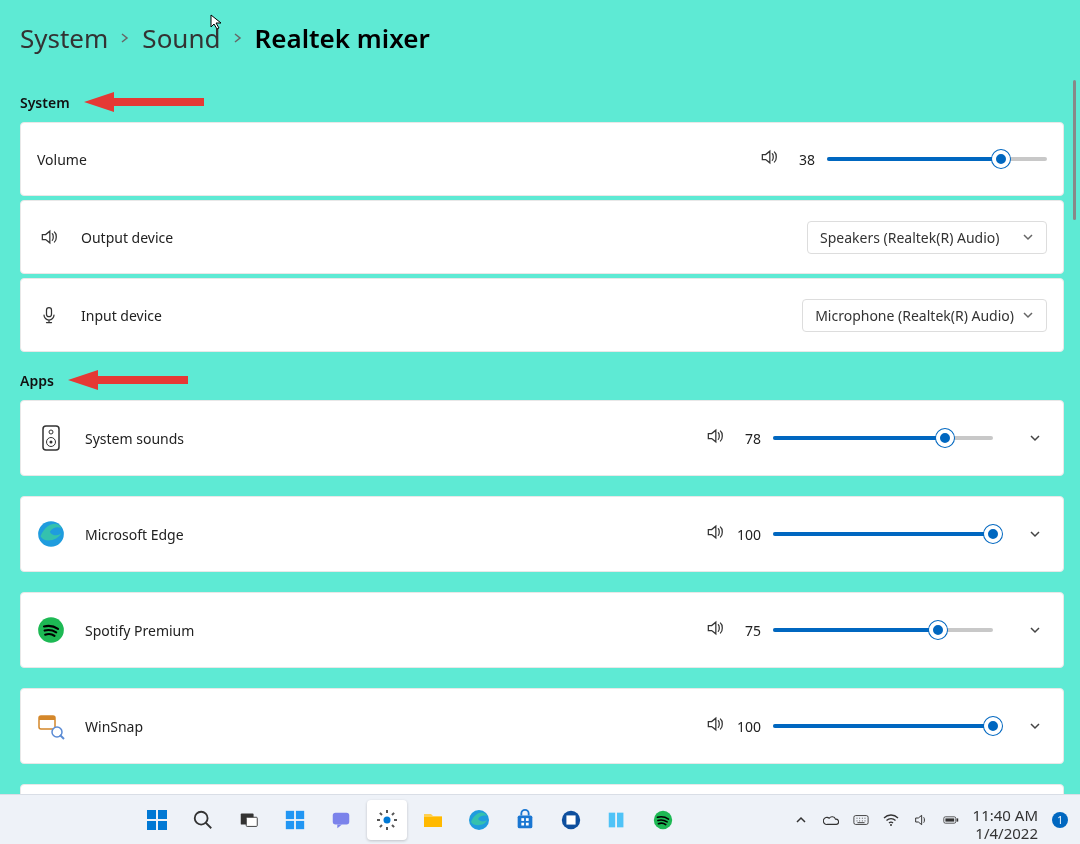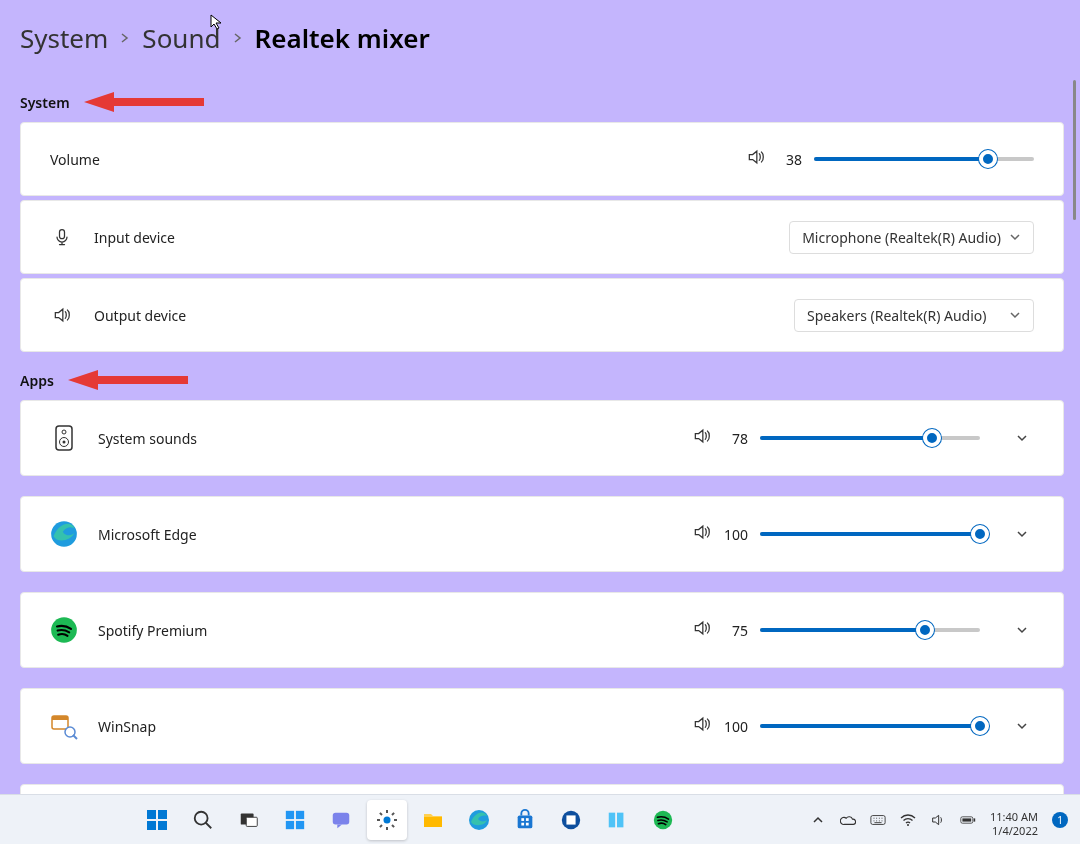--- a/index.html
+++ b/index.html
@@ -1,27 +1,27 @@
 <!DOCTYPE html>
 <html><head>
 <meta charset="utf-8">
 <style>
   * { box-sizing: border-box; margin: 0; padding: 0; }
   html, body { width: 1080px; height: 844px; font-family: "Segoe UI", system-ui, sans-serif; background: #fff; overflow: hidden; }
   .window { width: 100%; height: 100%; position: relative; }
-  .content-area { position: absolute; top: 0; left: 0; right: 0; bottom: 50px; background: #c4b5fd; padding: 20px 16px 0 20px; overflow: hidden; }
+  .content-area { position: absolute; top: 0; left: 0; right: 0; bottom: 50px; background: #5eead4; padding: 20px 16px 0 20px; overflow: hidden; }
   .scroller-track { position: absolute; right: 4px; top: 80px; width: 3px; height: 140px; background: #888; border-radius: 2px; }
   .breadcrumb { display: flex; align-items: center; gap: 12px; padding-bottom: 18px; }
   .breadcrumb .link { font-size: 26px; color: #333; font-weight: 400; cursor: pointer; }
   .breadcrumb .sep { color: #777; font-size: 16px; }
   .breadcrumb .current { font-size: 26px; font-weight: 600; color: #000; }
   .section-label-row { display: flex; align-items: center; gap: 14px; margin: 18px 0 10px 0; position: relative; }
   .section-label { font-size: 14px; font-weight: 600; color: #111; }
   .red-arrow { height: 20px; }
-  .card { background: #fff; border: 1px solid #e8e8e8; border-radius: 4px; margin-bottom: 4px; padding: 0 29px; }
+  .card { background: #fff; border: 1px solid #e8e8e8; border-radius: 4px; margin-bottom: 4px; padding: 0 16px; }
   .row { display: flex; align-items: center; height: 72px; gap: 20px; }
   .row.with-icon-col .icon-col { width: 24px; display: flex; align-items: center; justify-content: center; flex: 0 0 24px; }
   .row .label { font-size: 14px; color: #222; flex: 0 0 auto; }
   .row .spacer { flex: 1 1 auto; }
   .speaker-icon { width: 20px; height: 20px; display: inline-block; }
   .mic-icon { width: 20px; height: 20px; }
   .vol-group { display: flex; align-items: center; gap: 12px; }
   .vol-num { font-size: 14px; color: #222; width: 24px; text-align: right; }
   .slider { position: relative; width: 220px; height: 18px; display: flex; align-items: center; }
   .slider .track { position: absolute; left: 0; right: 0; height: 4px; background: #c8c8c8; border-radius: 2px; }
@@ -35,21 +35,21 @@
   .app-name { font-size: 14px; color: #222; }
   .expand-col { width: 24px; display:flex; align-items:center; justify-content:center; margin-left: 10px; }
   .reset-card { display:flex; align-items:center; justify-content:space-between; padding: 6px 24px 0 24px; height: 46px; }
   .reset-btn { border: 1px solid #ddd; background: #fff; border-radius: 4px; padding: 6px 24px; font-size: 14px; color: #222; cursor: pointer; }
   .taskbar { position: absolute; left: 0; right: 0; bottom: 0; height: 50px; background: #eef2f8; border-top: 1px solid #d9dee6; display: flex; align-items: center; }
   .taskbar .center-icons { position: absolute; left: 50%; transform: translateX(-50%); display: flex; gap: 6px; align-items: center; height: 100%; margin-left: -130px; }
   .tb-icon { width: 40px; height: 40px; display:flex; align-items:center; justify-content:center; border-radius:4px; cursor:pointer; position: relative; }
   .tb-icon.active { background: #fff; box-shadow: 0 1px 3px rgba(0,0,0,.2); }
   .tb-right { margin-left: auto; display:flex; align-items:center; gap: 14px; padding-right: 12px; color: #333; }
   .tb-sys-icon { width: 16px; height: 16px; display:inline-flex; align-items:center; justify-content:center; }
-  .tb-time { font-size: 11px; text-align: right; line-height: 1.2; margin-top: 8px; }
+  .tb-time { font-size: 15px; text-align: right; line-height: 1.2; margin-top: 8px; }
   .tb-notif { width:16px; height:16px; border-radius:50%; background:#0067c0; color:#fff; font-size:10px; display:flex; align-items:center; justify-content:center; }
   svg { display:block; }
   .cursor-arrow { position: absolute; width:16px; height:16px; }
 </style>
 </head>
 <body>
 
 <div class="window">
   <div class="content-area">
     <div class="scroller-track"></div>
@@ -101,57 +101,57 @@
             <div class="fill" style="width: 79%;"></div>
             <div class="thumb" style="left: 79%;"></div>
           </div>
         </div>
       </div>
     </div>
 
     <div class="card">
       <div class="row with-icon-col">
         <span class="icon-col">
+          <svg class="speaker-icon" viewBox="0 0 24 24">
+              <path d="M4 9v6h4l5 4V5L8 9H4z M16 8c1.5 1 1.5 7 0 8 M18.5 6c3 2 3 10 0 12" stroke="#333" stroke-width="1.5" fill="none" stroke-linecap="round"></path>
+            </svg>
+        </span>
+        <span class="label">Output device</span>
+        <span class="spacer"></span>
+        <div class="dropdown">
+          <span>Speakers (Realtek(R) Audio)</span>
+          <span>
+            <svg class="chevron-down" viewBox="0 0 12 12">
+                <path d="M2 4 L6 8 L10 4" stroke="#666" stroke-width="1.5" fill="none"></path>
+              </svg>
+          </span>
+          <span class="cursor-arrow" style="left:210px; top:14px;">
+            <svg viewBox="0 0 16 16">
+                <path d="M1 1 L1 13 L4 10 L7 15 L9 14 L6 9 L11 9 Z" fill="#fff" stroke="#000" stroke-width="1"></path>
+              </svg>
+          </span>
+        </div>
+      </div>
+    </div>
+
+    <div class="card">
+      <div class="row with-icon-col">
+        <span class="icon-col">
           <svg class="mic-icon" viewBox="0 0 24 24">
               <rect x="9" y="3" width="6" height="11" rx="3" stroke="#333" stroke-width="1.5" fill="none"></rect>
               <path d="M6 12a6 6 0 0 0 12 0 M12 18v3 M9 21h6" stroke="#333" stroke-width="1.5" fill="none" stroke-linecap="round"></path>
             </svg>
         </span>
         <span class="label">Input device</span>
         <span class="spacer"></span>
         <div class="dropdown">
           <span>Microphone (Realtek(R) Audio)</span>
           <span>
             <svg class="chevron-down" viewBox="0 0 12 12">
                 <path d="M2 4 L6 8 L10 4" stroke="#666" stroke-width="1.5" fill="none"></path>
-              </svg>
-          </span>
-        </div>
-      </div>
-    </div>
-
-    <div class="card">
-      <div class="row with-icon-col">
-        <span class="icon-col">
-          <svg class="speaker-icon" viewBox="0 0 24 24">
-              <path d="M4 9v6h4l5 4V5L8 9H4z M16 8c1.5 1 1.5 7 0 8 M18.5 6c3 2 3 10 0 12" stroke="#333" stroke-width="1.5" fill="none" stroke-linecap="round"></path>
-            </svg>
-        </span>
-        <span class="label">Output device</span>
-        <span class="spacer"></span>
-        <div class="dropdown">
-          <span>Speakers (Realtek(R) Audio)</span>
-          <span>
-            <svg class="chevron-down" viewBox="0 0 12 12">
-                <path d="M2 4 L6 8 L10 4" stroke="#666" stroke-width="1.5" fill="none"></path>
-              </svg>
-          </span>
-          <span class="cursor-arrow" style="left:210px; top:14px;">
-            <svg viewBox="0 0 16 16">
-                <path d="M1 1 L1 13 L4 10 L7 15 L9 14 L6 9 L11 9 Z" fill="#fff" stroke="#000" stroke-width="1"></path>
               </svg>
           </span>
         </div>
       </div>
     </div>
 
     <div class="section-label-row">
       <span class="section-label">Apps</span>
       <span class="red-arrow">
         <svg width="120" height="20" viewBox="0 0 120 20">

